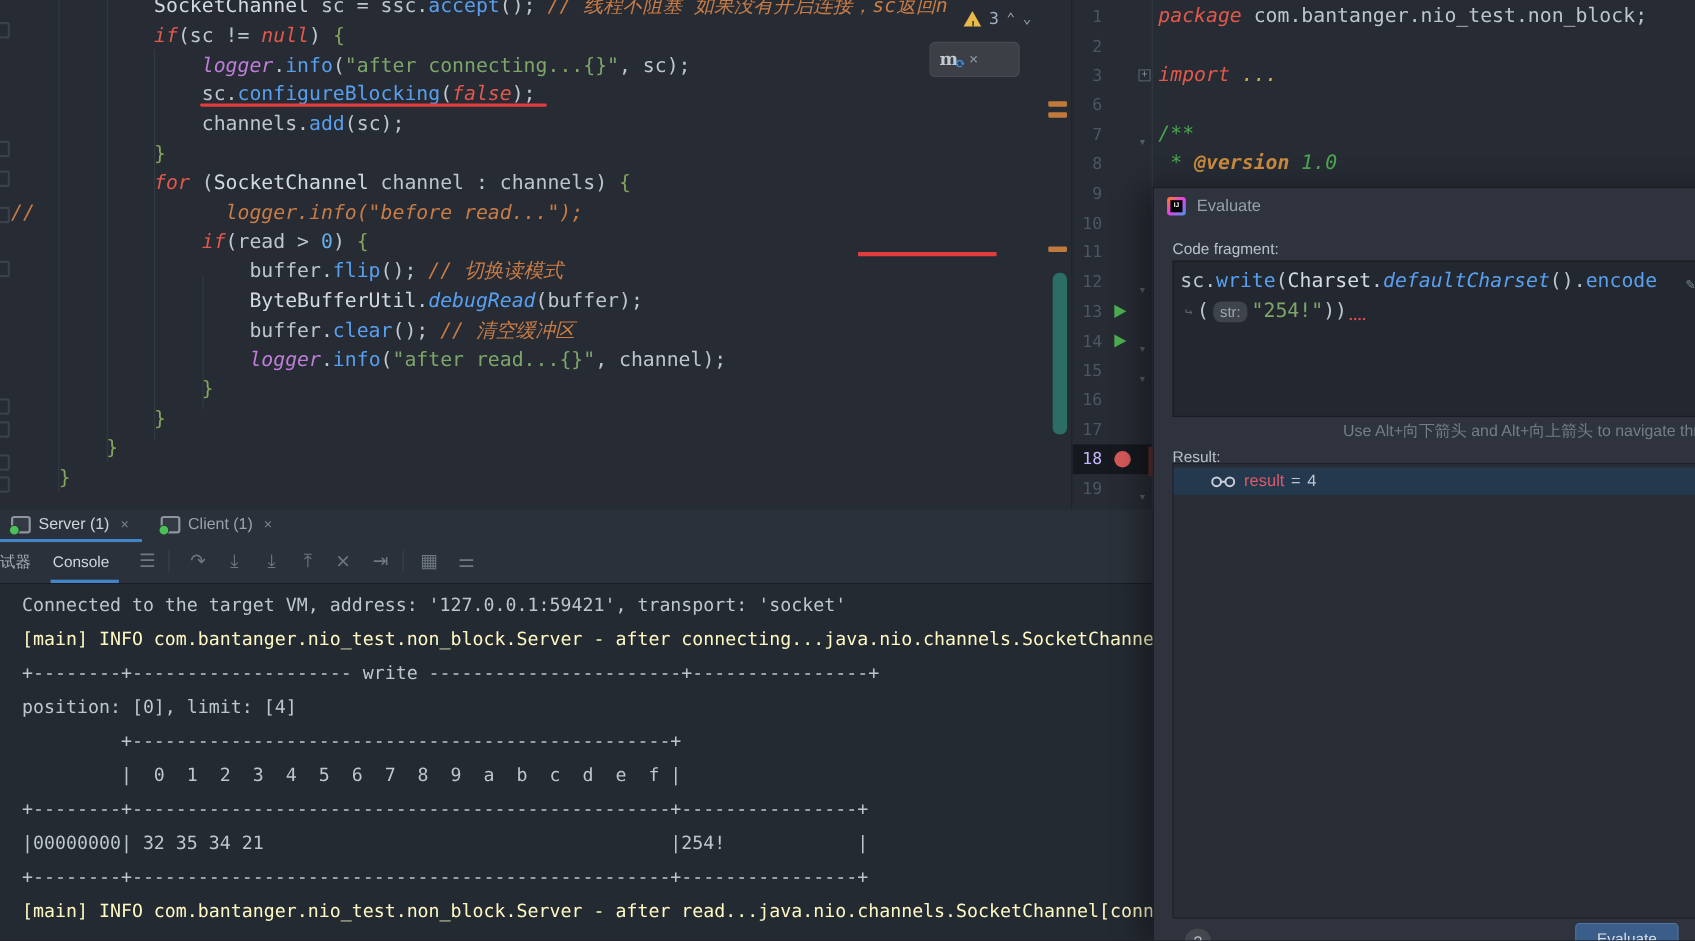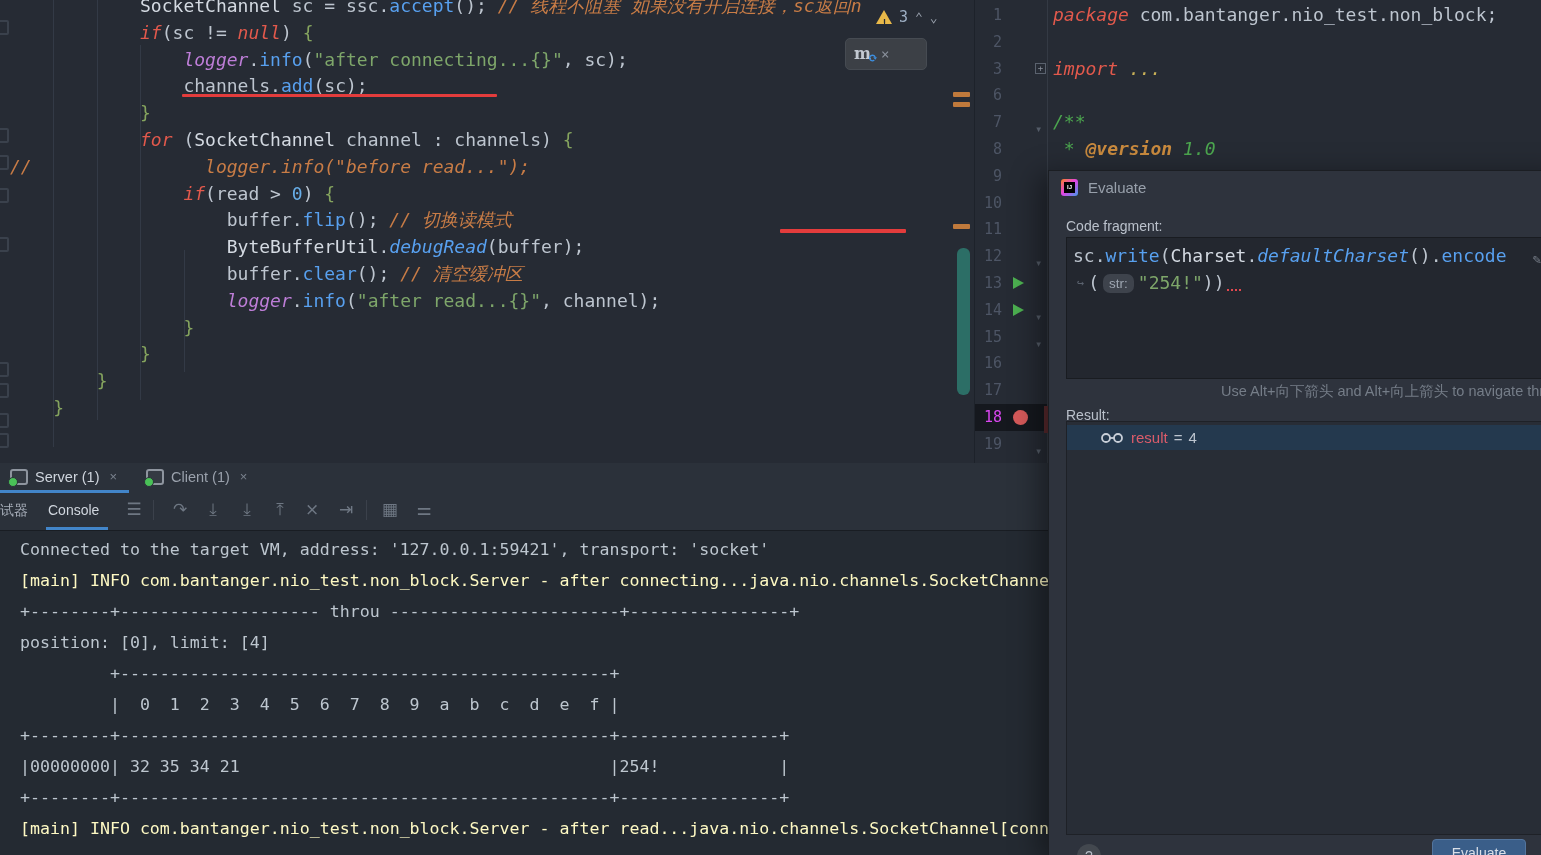--- a/index.html
+++ b/index.html
@@ -45,21 +45,21 @@
   #maven-widget .close-x{color:#8a919c;font-size:14px;}
   
   .stripe-orange{position:absolute;width:17px;height:5px;background:#c07a3c;border-radius:1px;}
   .stripe-teal{position:absolute;left:957px;top:248px;width:13px;height:147px;background:#2c6e66;border-radius:6px;}
   .v-sep{position:absolute;top:0;width:1px;height:463px;background:#1d222a;}
   
   #right-gutter{position:absolute;left:0;top:2px;width:73px;}
   .g-row{height:26.8px;position:relative;color:#4d5565;font-family:"DejaVu Sans Mono",monospace;font-size:15px;line-height:26.8px;}
   .g-row .num{position:absolute;right:46px;}
   .g-row.bp{background:#15181e;}
-  .g-row.bp .num{color:#d946ef;}
+  .g-row.bp .num{color:#c4b5fd;}
   .bp-dot{position:absolute;left:38px;top:6px;width:15px;height:15px;border-radius:50%;background:#d65a5a;}
   .play{position:absolute;left:38px;top:7px;width:0;height:0;border-left:11px solid #4caf50;
         border-top:6.5px solid transparent;border-bottom:6.5px solid transparent;}
   .gfold{position:absolute;left:60px;top:7px;color:#545c68;font-size:12px;}
   .gfold.plus{width:9px;height:9px;border:1px solid #5a626e;font-size:9px;line-height:9px;text-align:center;color:#8a919c;}
   #right-code{position:absolute;left:78px;top:2px;right:0;}
   #gutter-code-sep{position:absolute;left:72px;top:0;width:1px;height:463px;background:#343a44;}
   .bp-strip{position:absolute;left:69px;top:406px;width:4px;height:27px;background:#5a2a2e;}
   
   #debug-panel{position:absolute;left:0;top:463px;width:1048px;height:392px;background:#242a32;z-index:10;}
@@ -126,20 +126,21 @@
     <div class="fold-mark" style="top:237px"></div>
     <div class="fold-mark" style="top:362px"></div>
     <div class="fold-mark" style="top:383px"></div>
     <div class="fold-mark" style="top:413px"></div>
     <div class="fold-mark" style="top:433px"></div>
 
     <div id="left-code" style="margin-top:-7px;padding-left:10px;">
         <div class="code-line" style="padding-left: 12ch;"><span class="tk-cls">SocketChannel</span><span class="tk-p"> sc = ssc.</span><span class="tk-m">accept</span><span class="tk-p">(); </span><span class="tk-c">// 线程不阻塞 如果没有开启连接，sc返回n</span></div>
         <div class="code-line" style="padding-left: 12ch;"><span class="tk-k">if</span><span class="tk-p">(sc != </span><span class="tk-k">null</span><span class="tk-p">) </span><span class="tk-br">{</span></div>
         <div class="code-line" style="padding-left: 16ch;"><span class="tk-f">logger</span><span class="tk-p">.</span><span class="tk-m">info</span><span class="tk-p">(</span><span class="tk-s">"after connecting...{}"</span><span class="tk-p">, sc);</span></div>
+        <div class="code-line" style="padding-left: 16ch;"><span class="tk-p">sc.</span><span class="tk-m">configureBlocking</span><span class="tk-p">(</span><span class="tk-k">false</span><span class="tk-p">);</span></div>
         <div class="code-line" style="padding-left: 16ch;"><span class="tk-p">channels.</span><span class="tk-m">add</span><span class="tk-p">(sc);</span></div>
         <div class="code-line" style="padding-left: 12ch;"><span class="tk-br">}</span></div>
         <div class="code-line" style="padding-left: 12ch;"><span class="tk-k">for</span><span class="tk-p"> (</span><span class="tk-cls">SocketChannel</span><span class="tk-p"> channel : channels) </span><span class="tk-br">{</span></div>
         <div class="code-line"><span class="tk-c">//                logger.info("before read...");</span></div>
         <div class="code-line" style="padding-left: 16ch;"><span class="tk-k">if</span><span class="tk-p">(read &gt; </span><span class="tk-n">0</span><span class="tk-p">) </span><span class="tk-br">{</span></div>
         <div class="code-line" style="padding-left: 20ch;"><span class="tk-p">buffer.</span><span class="tk-m">flip</span><span class="tk-p">(); </span><span class="tk-c">// 切换读模式</span></div>
         <div class="code-line" style="padding-left: 20ch;"><span class="tk-cls">ByteBufferUtil</span><span class="tk-p">.</span><span class="tk-ms">debugRead</span><span class="tk-p">(buffer);</span></div>
         <div class="code-line" style="padding-left: 20ch;"><span class="tk-p">buffer.</span><span class="tk-m">clear</span><span class="tk-p">(); </span><span class="tk-c">// 清空缓冲区</span></div>
         <div class="code-line" style="padding-left: 20ch;"><span class="tk-f">logger</span><span class="tk-p">.</span><span class="tk-m">info</span><span class="tk-p">(</span><span class="tk-s">"after read...{}"</span><span class="tk-p">, channel);</span></div>
         <div class="code-line" style="padding-left: 16ch;"><span class="tk-br">}</span></div>
@@ -280,21 +281,21 @@
           <span class="tb-icon" style="left: 334px;">⇥</span>
           <span class="tb-icon" style="left: 378px;">▦</span>
           <span class="tb-icon" style="left: 412px;">⚌</span>
         </div>
     </div>
 
     <div id="console">
       <div id="console-lines">
           <div class="console-line c-plain" style="top: 7px;">Connected to the target VM, address: '127.0.0.1:59421', transport: 'socket'</div>
           <div class="console-line c-red" style="top: 38px;">[main] INFO com.bantanger.nio_test.non_block.Server - after connecting...java.nio.channels.SocketChanne</div>
-          <div class="console-line c-plain" style="top: 69px;">+--------+-------------------- throu -----------------------+----------------+</div>
+          <div class="console-line c-plain" style="top: 69px;">+--------+-------------------- write -----------------------+----------------+</div>
           <div class="console-line c-plain" style="top: 100px;">position: [0], limit: [4]</div>
           <div class="console-line c-plain" style="top: 131px;">         +-------------------------------------------------+</div>
           <div class="console-line c-plain" style="top: 162px;">         |  0  1  2  3  4  5  6  7  8  9  a  b  c  d  e  f |</div>
           <div class="console-line c-plain" style="top: 193px;">+--------+-------------------------------------------------+----------------+</div>
           <div class="console-line c-plain" style="top: 224px;">|00000000| 32 35 34 21                                     |254!            |</div>
           <div class="console-line c-plain" style="top: 255px;">+--------+-------------------------------------------------+----------------+</div>
           <div class="console-line c-red" style="top: 286px;">[main] INFO com.bantanger.nio_test.non_block.Server - after read...java.nio.channels.SocketChannel[conn</div>
         </div>
 
     </div>

